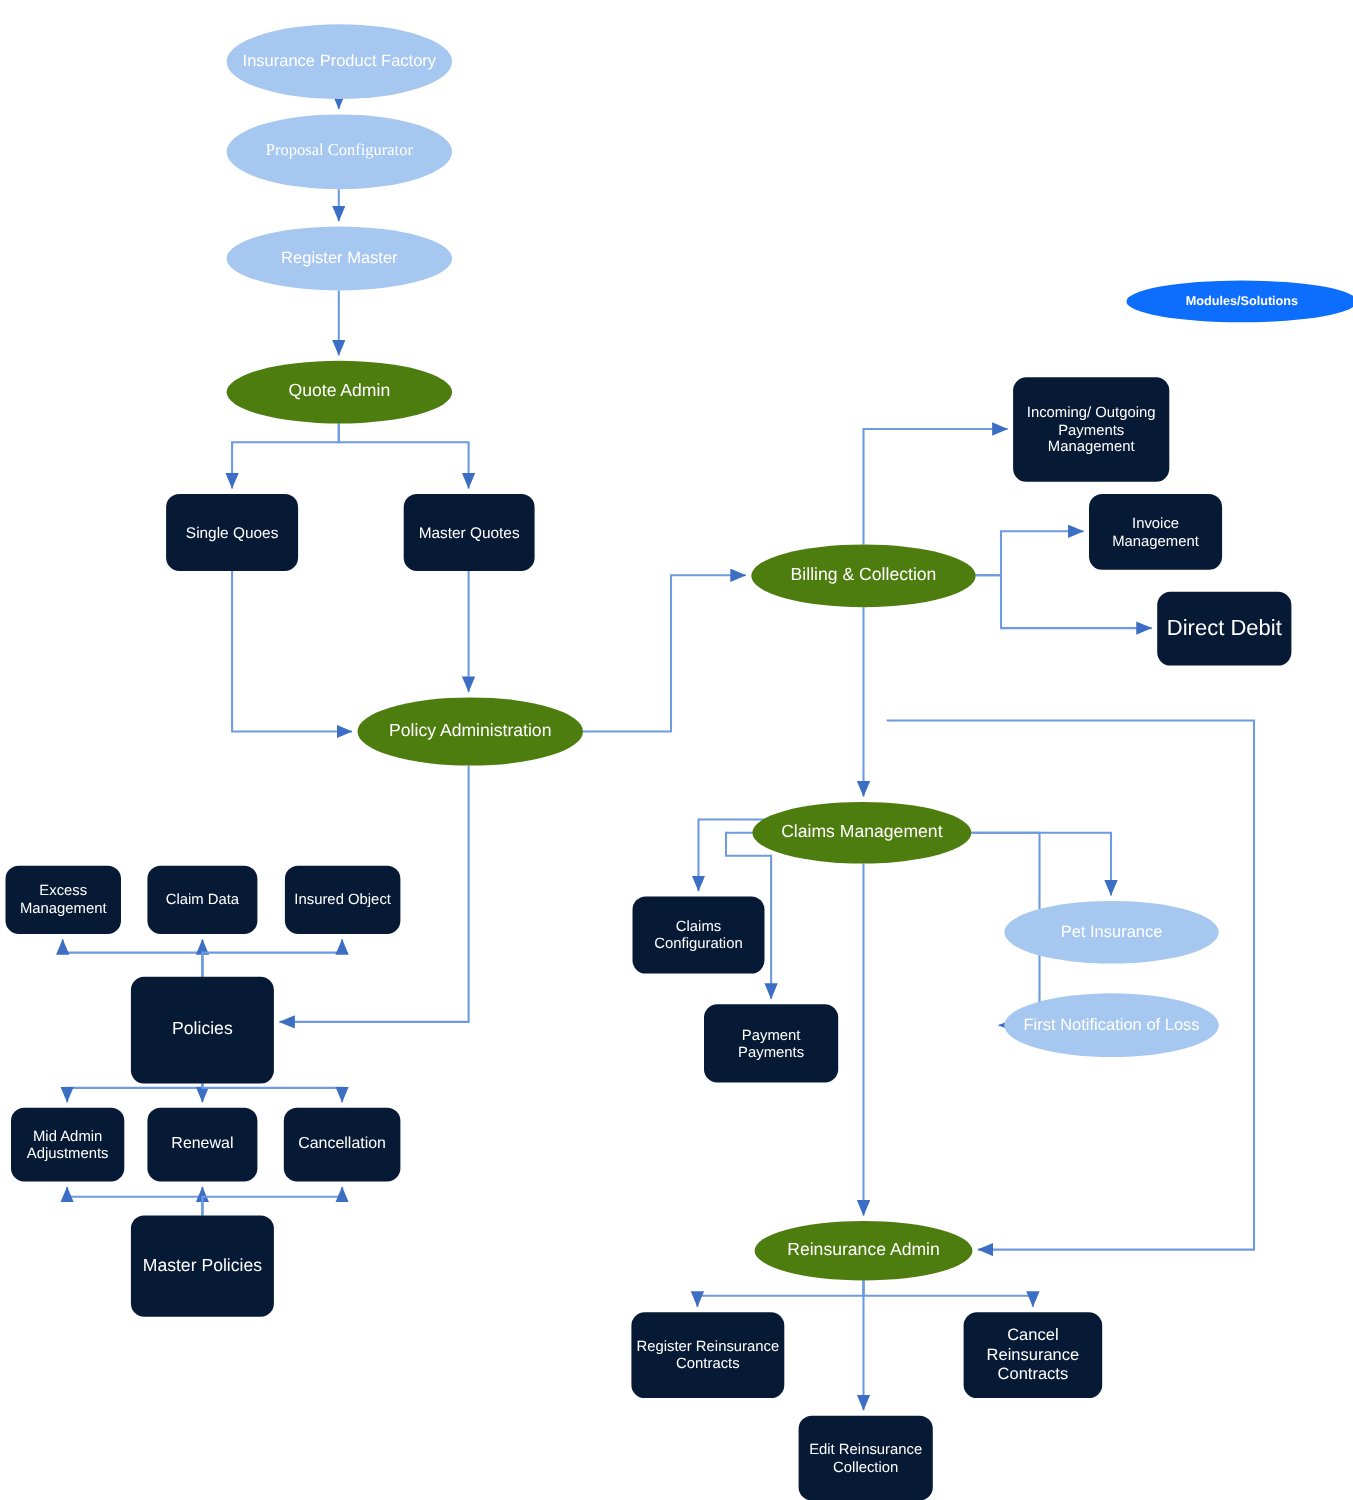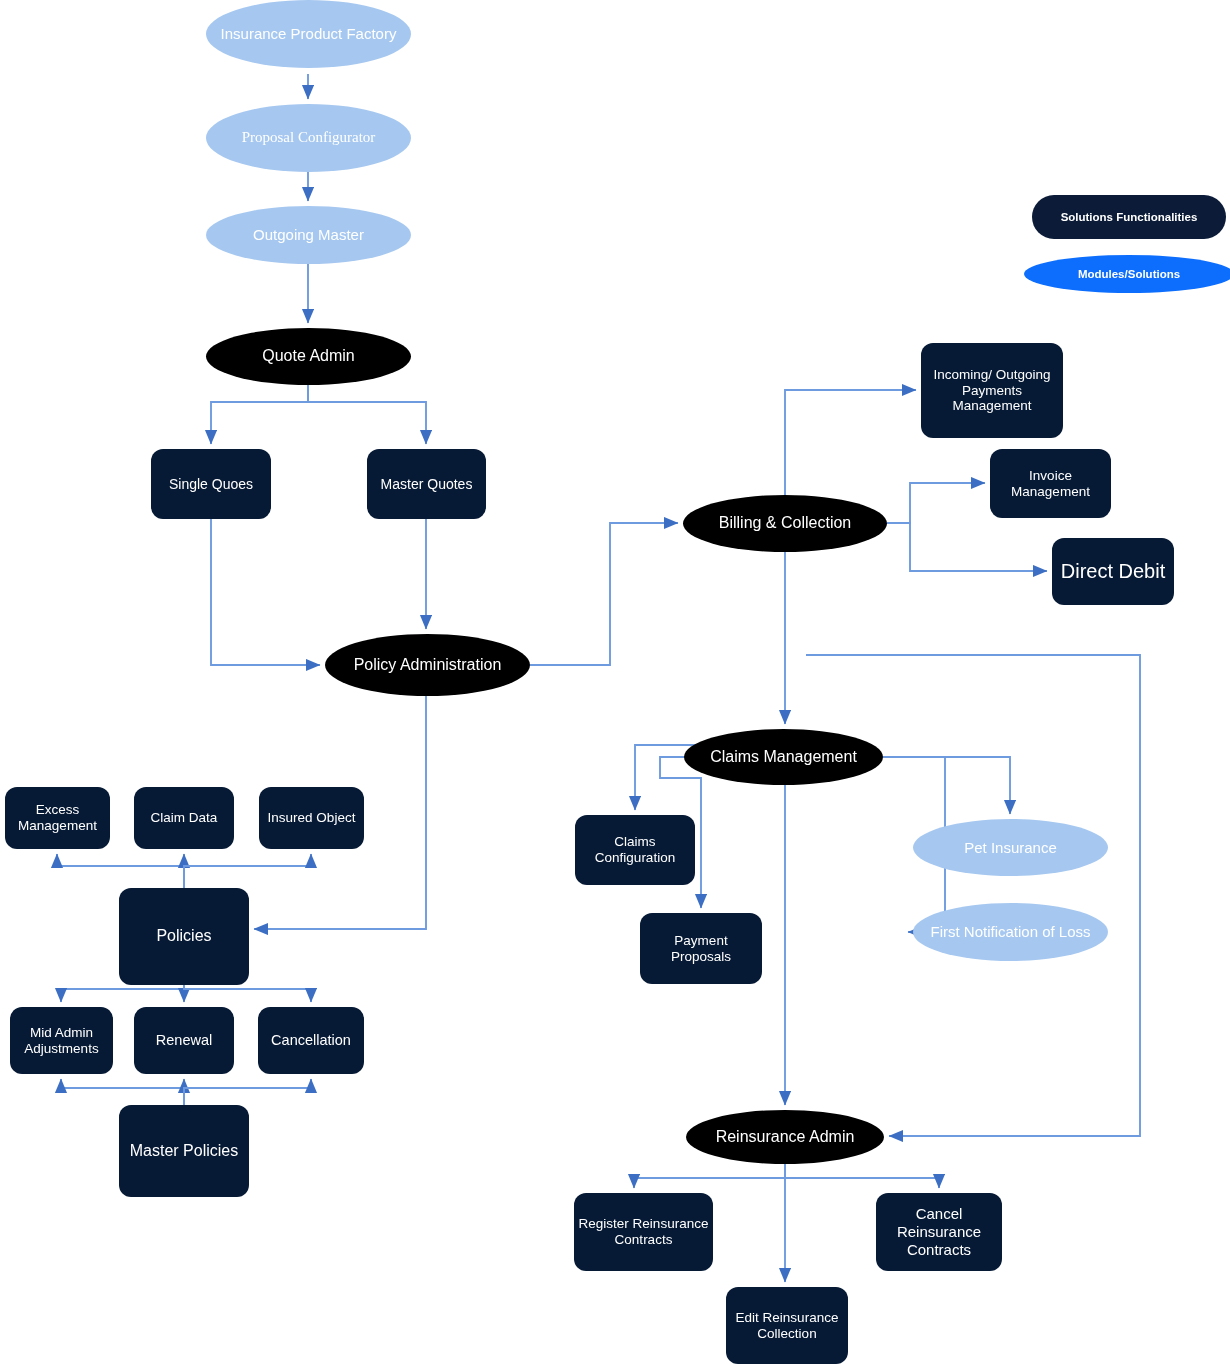--- a/index.html
+++ b/index.html
@@ -4,21 +4,21 @@
 <style>
   html,body{margin:0;padding:0;background:#ffffff;}
   body{font-family:"Liberation Sans","DejaVu Sans",sans-serif;}
   #canvas{position:relative;width:1230px;height:1364px;background:#ffffff;overflow:hidden;}
   #wires{position:absolute;left:0;top:0;width:1230px;height:1364px;pointer-events:none;}
 
   .node{position:absolute;display:flex;align-items:center;justify-content:center;text-align:center;
         box-sizing:border-box;line-height:1.18;color:#ffffff;}
   .box{background:#071A35;border-radius:12px;}
   .ell{border-radius:50%;}
-  .ell-dark{background:#000000;}
+  .ell-dark{background:#4d7c0f;}
   .ell-light{background:#A6C8F0;}
   .lbl{display:block;padding:0 4px;}
 
   
   .legend-box{position:absolute;background:#0B1B38;border-radius:22px;display:flex;align-items:center;
               justify-content:center;color:#fff;font-size:11.5px;font-weight:600;}
   .legend-ell{position:absolute;background:#0D6EFD;border-radius:50%;display:flex;align-items:center;
               justify-content:center;color:#fff;font-size:11.5px;font-weight:600;}
 </style>
 </head>
@@ -70,36 +70,33 @@
       <path d="M184,1105 L184,1088 L61,1088 L61,1079"></path>
       <path d="M184,1105 L184,1079"></path>
       <path d="M184,1105 L184,1088 L311,1088 L311,1079"></path>
 
       <path d="M785,1164 L785,1178 L634,1178 L634,1188"></path>
       <path d="M785,1164 L785,1282"></path>
       <path d="M785,1164 L785,1178 L939,1178 L939,1188"></path>
     </g>
   </svg>
 
-  <div class="legend-box" style="left:1032px;top:195px;width:194px;height:44px;">
-    <span>Solutions Functionalities</span>
-  </div>
   <div class="legend-ell" style="left:1024px;top:255px;width:210px;height:38px;">
     <span>Modules/Solutions</span>
   </div>
 
   <div id="nodes">
-      <div class="node ell ell-light" style="left: 206px; top: 0; width: 205px; height: 68px; font-size: 15px;">
+      <div class="node ell ell-light" style="left: 206px; top: 22px; width: 205px; height: 68px; font-size: 15px;">
         <span class="lbl">Insurance Product Factory</span>
       </div>
       <div class="node ell ell-light" style="left: 206px; top: 104px; width: 205px; height: 68px; font-size: 15px; font-family: Liberation Serif, serif;">
         <span class="lbl">Proposal Configurator</span>
       </div>
       <div class="node ell ell-light" style="left: 206px; top: 206px; width: 205px; height: 58px; font-size: 15px;">
-        <span class="lbl">Outgoing Master</span>
+        <span class="lbl">Register Master</span>
       </div>
       <div class="node ell ell-dark" style="left: 206px; top: 328px; width: 205px; height: 57px; font-size: 16px;">
         <span class="lbl">Quote Admin</span>
       </div>
       <div class="node box" style="left: 151px; top: 449px; width: 120px; height: 70px; font-size: 14px;">
         <span class="lbl">Single Quoes</span>
       </div>
       <div class="node box" style="left: 367px; top: 449px; width: 119px; height: 70px; font-size: 14px;">
         <span class="lbl">Master Quotes</span>
       </div>
@@ -118,21 +115,21 @@
       <div class="node box" style="left: 1052px; top: 538px; width: 122px; height: 67px; font-size: 20px;">
         <span class="lbl">Direct Debit</span>
       </div>
       <div class="node ell ell-dark" style="left: 684px; top: 729px; width: 199px; height: 56px; font-size: 16px;">
         <span class="lbl">Claims Management</span>
       </div>
       <div class="node box" style="left: 575px; top: 815px; width: 120px; height: 70px; font-size: 13.5px;">
         <span class="lbl">Claims Configuration</span>
       </div>
       <div class="node box" style="left: 640px; top: 913px; width: 122px; height: 71px; font-size: 13.5px;">
-        <span class="lbl">Payment Proposals</span>
+        <span class="lbl">Payment Payments</span>
       </div>
       <div class="node ell ell-light" style="left: 913px; top: 819px; width: 195px; height: 57px; font-size: 15px;">
         <span class="lbl">Pet Insurance</span>
       </div>
       <div class="node ell ell-light" style="left: 913px; top: 903px; width: 195px; height: 58px; font-size: 15px;">
         <span class="lbl">First Notification of Loss</span>
       </div>
       <div class="node box" style="left: 5px; top: 787px; width: 105px; height: 62px; font-size: 13.5px;">
         <span class="lbl">Excess Management</span>
       </div>

